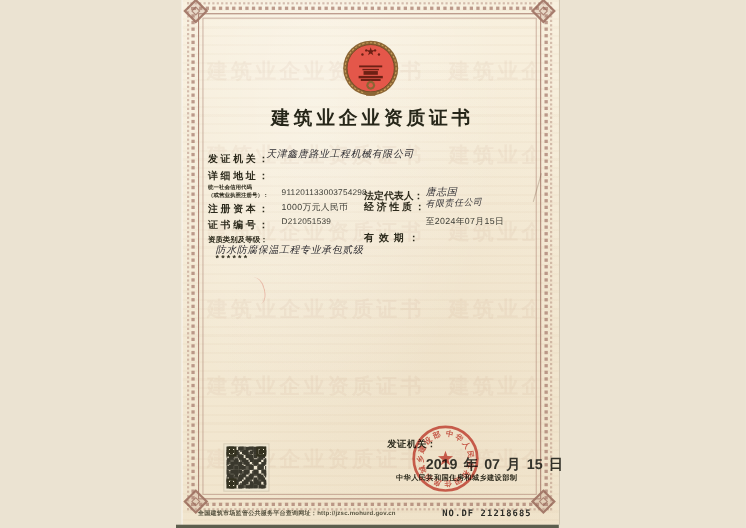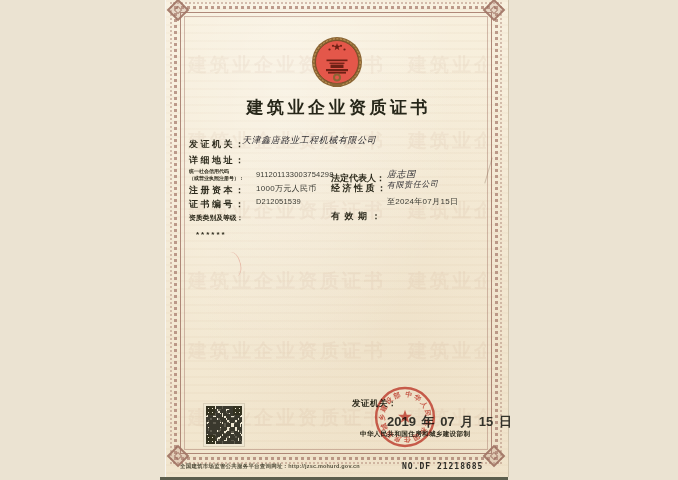--- a/index.html
+++ b/index.html
@@ -141,20 +141,21 @@
     <div class="val-print" style="left:90px; top:183px;">1000万元人民币</div>
     <div class="lbl" style="left:165px; top:182px;">经济性质：</div>
     <div class="val-script sm" style="left:221px; top:179px; transform:rotate(-2deg);">有限责任公司</div>
 
     <div class="lbl" style="left:23px; top:198px;">证书编号：</div>
     <div class="val-code" style="left:90px; top:197px;">D212051539</div>
     <div class="lbl wide" style="left:165px; top:198px;margin-top:12px;">有效期：</div>
     <div class="val-print" style="left:221px; top:196px;">至2024年07月15日</div>
 
     <div class="qual-lbl" style="left:23px; top:213px;">资质类别及等级：</div>
+    <div class="val-script" style="left:30px; top:221px;">防水防腐保温工程专业承包贰级</div>
     <div class="stars" style="left:30px; top:230px;">******</div>
 
     <div class="issuer">发证机关：</div>
     <div class="issue-date">2019 年 07 月 15 日</div>
     <div class="made-by">中华人民共和国住房和城乡建设部制</div>
 
     <svg class="seal" viewBox="0 0 62 62">
       <circle cx="31" cy="31" r="28" fill="none" stroke="#c94034" stroke-width="2.4"></circle>
       <path id="sealArc" d="M 31,11 a 20,20 0 1,1 -0.01,0" fill="none"></path>
       <text font-size="6.6" fill="#c94034" font-weight="bold" letter-spacing="1.6">

